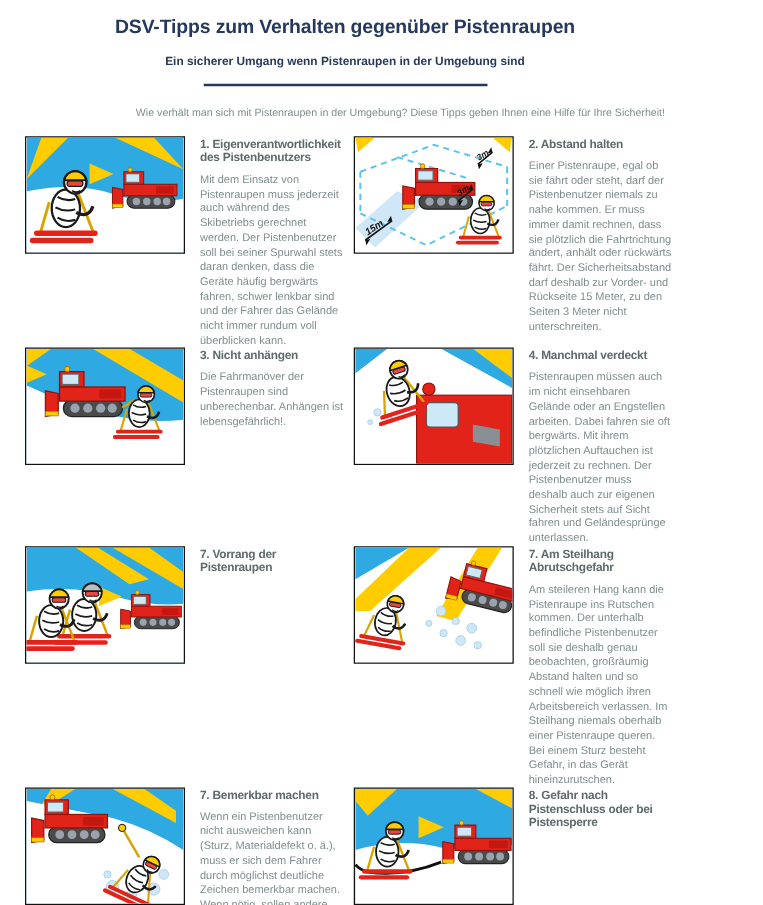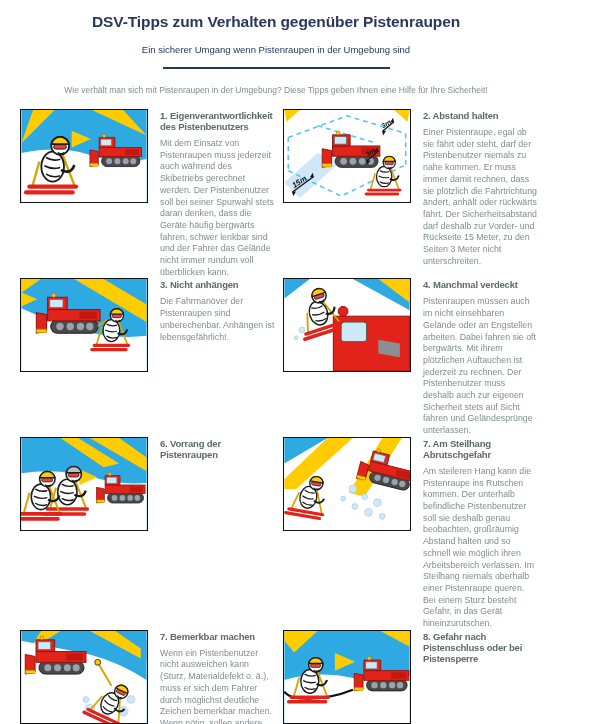--- a/index.html
+++ b/index.html
@@ -1,23 +1,23 @@
 <!DOCTYPE html>
 <html><head>
 <meta charset="utf-8">
 <style>
   *{margin:0;padding:0;box-sizing:border-box}
   html,body{background:#fff}
   body{width:610px;height:724px;overflow:hidden;font-family:"Liberation Sans",sans-serif;-webkit-font-smoothing:antialiased}
   .page{width:544px;height:724px;padding:10px 12px 0 20px}
   header{text-align:center}
   .title{font-size:15.5px;font-weight:bold;color:#26395c;letter-spacing:-0.1px;margin-top:3px}
-  .subtitle{font-size:9.5px;font-weight:normal;color:#26395c;margin-top:13px}
+  .subtitle{font-size:9.5px;font-weight:bold;color:#26395c;margin-top:13px}
   .divider{width:227px;height:2px;background:#26395c;margin:12px auto 0}
-  .intro{text-align:center;font-size:8.5px;color:#7f8d8d;margin:16px 0 14px}
+  .intro{text-align:right;font-size:8.5px;color:#7f8d8d;margin:16px 0 14px}
   .grid{display:grid;grid-template-columns:1fr 1fr;column-gap:14px}
   .tip{display:flex;gap:12px;align-items:flex-start}
   .tip.r1{min-height:152px}
   .tip.r2{min-height:139px}
   .tip.r3{min-height:176px}
   figure.illus{flex:0 0 128px;height:94px;border:1px solid #111;background:#fff;overflow:hidden}
   svg.scene{display:block;width:126px;height:92px}
   .tiptext{flex:1;min-width:0;padding-top:1px;margin-right:-6px}
   .tiptext h3{font-size:9.5px;line-height:11px;font-weight:bold;color:#5d696b;letter-spacing:-0.2px;margin-bottom:6px}
   .tiptext p{font-size:8.8px;line-height:11.7px;color:#7f8d8d}
@@ -258,21 +258,21 @@
               <path d="M-4,1.5 q4,2.5 8.5,1 M-5,6.5 q4.5,2.5 9.5,1 M-4,11.5 q4,2.5 8.5,1" fill="none" stroke="#1a1a1a" stroke-width="1"></path>
               <path d="M5,9 q6,3 8,-3" fill="none" stroke="#1a1a1a" stroke-width="1.6"></path>
               <circle cx="4.5" cy="-5.5" r="5.4" fill="#fff" stroke="#1a1a1a" stroke-width="1.1"></circle>
               <path d="M-0.8,-6.5 a5.4,5.4 0 0 1 10.6,0 Z" fill="#ffcc00" stroke="#1a1a1a" stroke-width="1"></path>
               <rect x="0.6" y="-6.2" width="7.6" height="2.6" rx="1.2" fill="#e8483f" stroke="#1a1a1a" stroke-width="0.6"></rect>
               <path d="M3,-1.5 q2,1.5 4,0" fill="none" stroke="#1a1a1a" stroke-width="0.8"></path>
             </g>
           </svg>
       </figure>
       <div class="tiptext">
-        <h3>6. Vorrang der Pistenraupen</h3>
+        <h3>7. Vorrang der Pistenraupen</h3>
       </div>
     </article>
 
     <article class="tip r3">
       <figure class="illus">
         <svg class="scene" viewBox="0 0 128 94">
             <rect width="128" height="94" fill="#fff"></rect>
             <polygon points="0,0 44,0 0,26" fill="#2fa9e1"></polygon>
             <polygon points="44,0 70,0 12,52 0,52 0,42" fill="#ffcc00"></polygon>
             <polygon points="100,0 120,0 82,60 66,56" fill="#ffcc00"></polygon>

